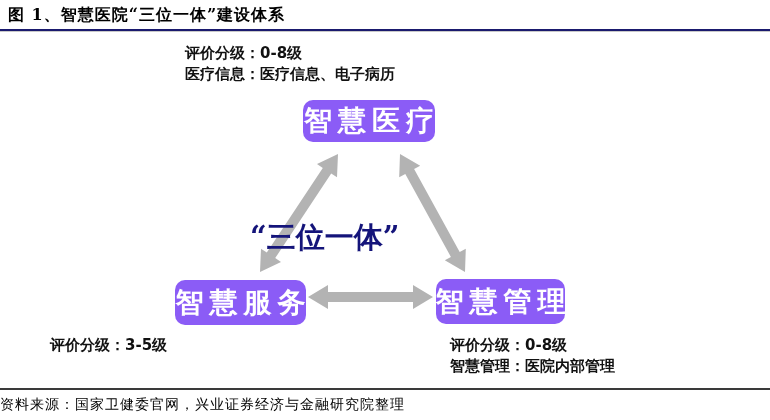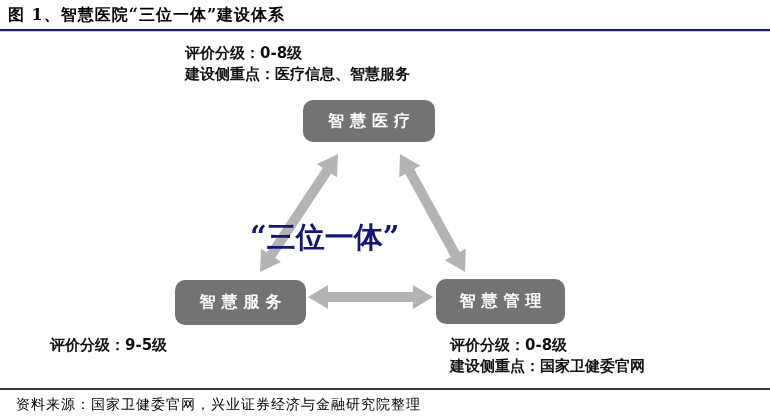--- a/index.html
+++ b/index.html
@@ -44,28 +44,28 @@
   .note-top    { left: 185px; top: 43px;  width: 390px; }
   .note-bl     { left: 50px;  top: 335px; width: 285px; }
   .note-br     { left: 450px; top: 335px; width: 300px; }
   .arrow-layer {
     position: absolute;
     left: 0; top: 0;
     width: 770px; height: 420px;
   }
   .node {
     position: absolute;
-    background: #737373;
+    background: #8b5cf6;
     color: #ffffff;
     border-radius: 10px;
     display: flex;
     align-items: center;
     justify-content: center;
     font-family: "DejaVu Serif", "DejaVu Sans", serif;
-    font-size: 16px;
+    font-size: 28px;
     font-weight: bold;
     letter-spacing: 6px;
     text-indent: 6px;
     white-space: nowrap;
   }
   .node-medical    { left: 303px; top: 100px; width: 132px; height: 42px; }
   .node-service    { left: 175px; top: 280px; width: 131px; height: 45px; }
   .node-management { left: 436px; top: 279px; width: 129px; height: 45px; }
   .center-label {
     position: absolute;
@@ -82,62 +82,62 @@
   .footer-rule {
     position: absolute;
     left: 0;
     top: 388px;
     width: 770px;
     height: 2px;
     background: #3a3a3a;
   }
   .source-note {
     position: absolute;
-    left: 16px;
+    left: 0;
     top: 396px;
     width: 754px;
     font-family: "DejaVu Serif", "DejaVu Sans", serif;
     font-size: 14px;
     color: #000000;
     letter-spacing: 1px;
     white-space: nowrap;
   }
 </style>
 </head>
 <body>
 
 <div class="canvas">
 
   <div class="figure-title">图 1、智慧医院“三位一体”建设体系</div>
   <div class="title-rule"></div>
 
   <div class="note note-top">
     <div>评价分级：0-8级</div>
-    <div>建设侧重点：医疗信息、智慧服务</div>
+    <div>医疗信息：医疗信息、电子病历</div>
   </div>
 
   <svg class="arrow-layer" viewBox="0 0 770 420" xmlns="http://www.w3.org/2000/svg">
     <polygon points="338,154 317.0,164.1 322.8,167.9 266.8,252.5 261.0,248.7 260,272 281.0,261.9 275.2,258.1 331.2,173.5 337.0,177.3" fill="#b3b3b3"></polygon>
     <polygon points="400,154 399.2,177.3 405.3,173.9 450.9,256.9 444.8,260.3 465,272 465.8,248.7 459.7,252.1 414.1,169.1 420.2,165.7" fill="#b3b3b3"></polygon>
     <polygon points="308,297 328,309 328,302 413,302 413,309 433,297 413,285 413,292 328,292 328,285" fill="#b3b3b3"></polygon>
   </svg>
 
   <div class="node node-medical">智慧医疗</div>
 
   <div class="center-label">“三位一体”</div>
 
   <div class="node node-service">智慧服务</div>
 
   <div class="node node-management">智慧管理</div>
 
   <div class="note note-bl">
-    <div>评价分级：9-5级</div>
+    <div>评价分级：3-5级</div>
   </div>
 
   <div class="note note-br">
     <div>评价分级：0-8级</div>
-    <div>建设侧重点：国家卫健委官网</div>
+    <div>智慧管理：医院内部管理</div>
   </div>
 
   <div class="footer-rule"></div>
   <div class="source-note">资料来源：国家卫健委官网，兴业证券经济与金融研究院整理</div>
 
 </div>
 
 </body></html>

